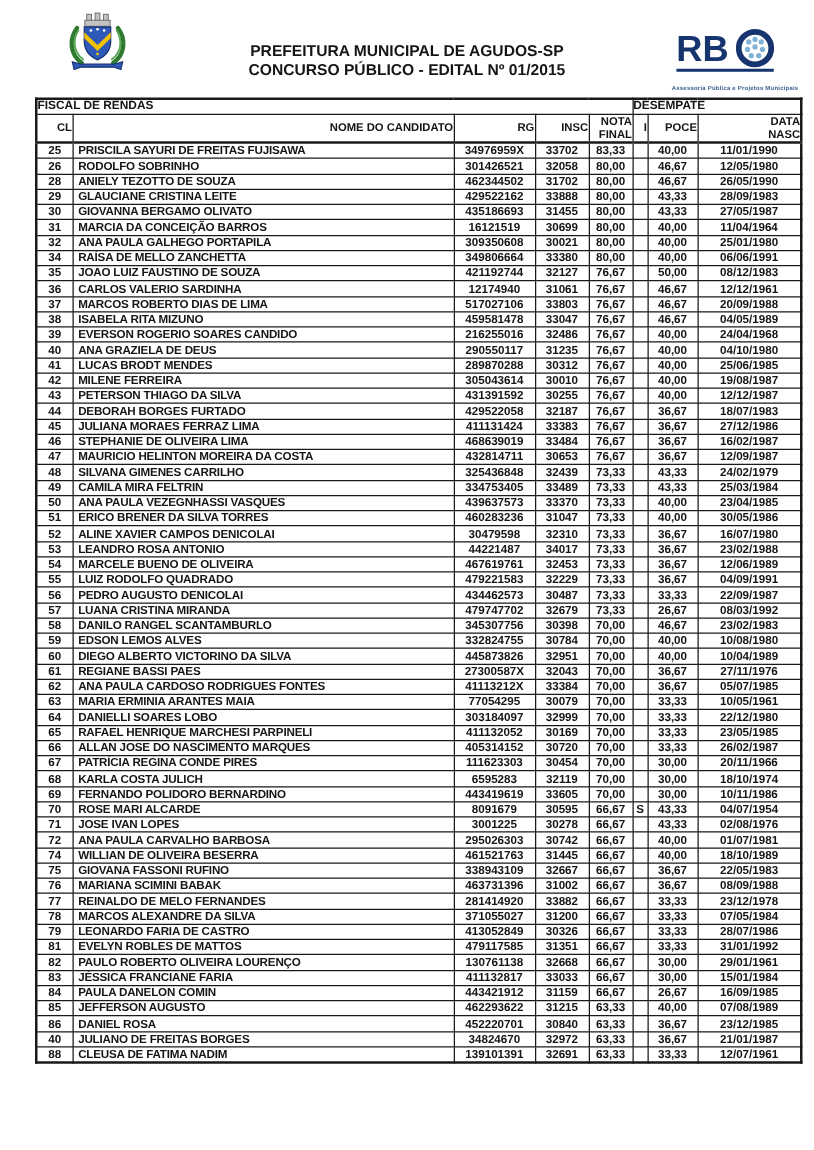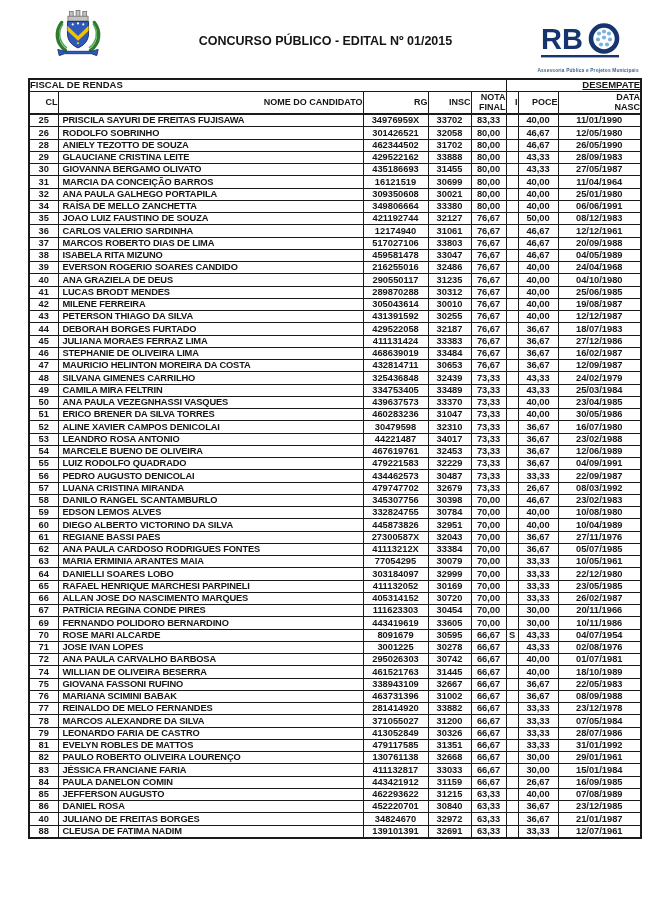--- a/index.html
+++ b/index.html
@@ -30,21 +30,21 @@
     border:2px solid #1a1a1a;
   }
   table.results td, table.results th{
     border:1px solid #1a1a1a;
     font-weight:bold;color:#151515;
     padding:0;overflow:hidden;white-space:nowrap;
     font-size:9.3px;line-height:10.5px;vertical-align:middle;
   }
   tr.section-row td{height:11px;font-size:9.5px;}
   td.section-left{text-align:left;padding-left:8px;}
-  td.section-right{text-align:right;text-decoration:underline;}
+  td.section-right{text-align:left;}
   tr.cols-row th{
     height:21px;text-align:right;white-space:pre-line;
     font-size:9px;line-height:9.5px;border-bottom:2px solid #1a1a1a;
   }
   tr.data-row td{height:11.25px;text-align:center;}
   tr.data-row td.name-cell{text-align:left;padding-left:4px;letter-spacing:-0.15px;}
 </style>
 </head>
 <body>
 
@@ -68,20 +68,21 @@
     <path d="M15 16.5 L26 27 L37 16.5 L37 21.5 L26 32 L15 21.5 Z" fill="#f2c200"></path>
     <circle cx="20.5" cy="15" r="1.1" fill="#fff"></circle>
     <circle cx="26" cy="14" r="1.1" fill="#fff"></circle>
     <circle cx="31.5" cy="15" r="1.1" fill="#fff"></circle>
     <circle cx="26" cy="34.5" r="1.1" fill="#f2c200"></circle>
 
     <path d="M5 41 L12 43 H40 L47 41 L45.5 47.5 L40 45.5 H12 L6.5 47.5 Z" fill="#2e59b8" stroke="#17336e" stroke-width="0.9"></path>
   </svg>
 
   <div class="titles">
+    <div>PREFEITURA MUNICIPAL DE AGUDOS-SP</div>
     <div>CONCURSO PÚBLICO - EDITAL Nº 01/2015</div>
   </div>
 
   <div class="rbo">
     <svg width="84" height="41" viewBox="0 0 84 41" aria-hidden="true">
       <text x="0" y="28" font-family="Liberation Sans, sans-serif" font-size="29" font-weight="bold" fill="#16356e">RB</text>
       <circle cx="63" cy="17.5" r="13" fill="none" stroke="#16356e" stroke-width="4.6"></circle>
       <g fill="#7fb2d9">
         <circle cx="58" cy="12.5" r="2.1"></circle>
         <circle cx="63" cy="10.5" r="2.1"></circle>
@@ -531,20 +532,30 @@
           <td>67</td>
           <td class="name-cell">PATRÍCIA REGINA CONDE PIRES</td>
           <td>111623303</td>
           <td>30454</td>
           <td>70,00</td>
           <td></td>
           <td>30,00</td>
           <td>20/11/1966</td>
         </tr>
         <tr class="data-row">
+          <td>68</td>
+          <td class="name-cell">KARLA COSTA JULICH</td>
+          <td>6595283</td>
+          <td>32119</td>
+          <td>70,00</td>
+          <td></td>
+          <td>30,00</td>
+          <td>18/10/1974</td>
+        </tr>
+        <tr class="data-row">
           <td>69</td>
           <td class="name-cell">FERNANDO POLIDORO BERNARDINO</td>
           <td>443419619</td>
           <td>33605</td>
           <td>70,00</td>
           <td></td>
           <td>30,00</td>
           <td>10/11/1986</td>
         </tr>
         <tr class="data-row">

